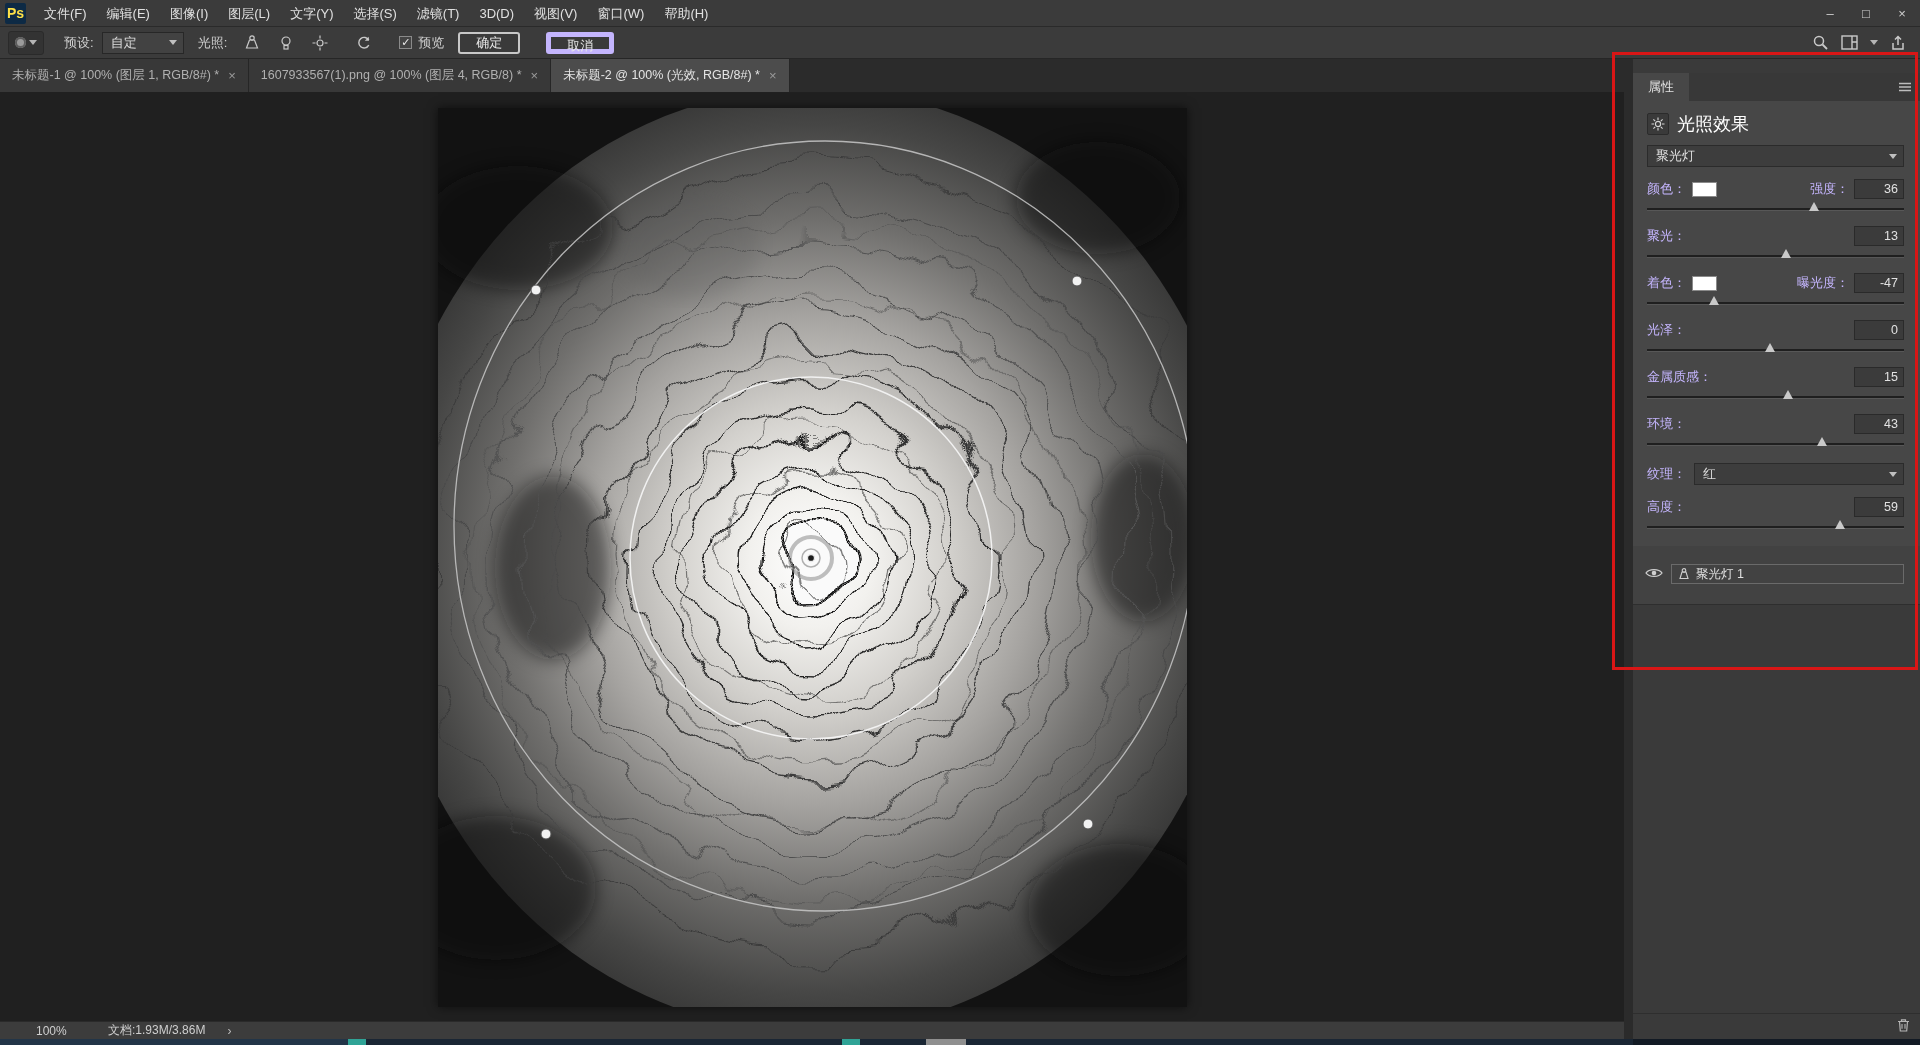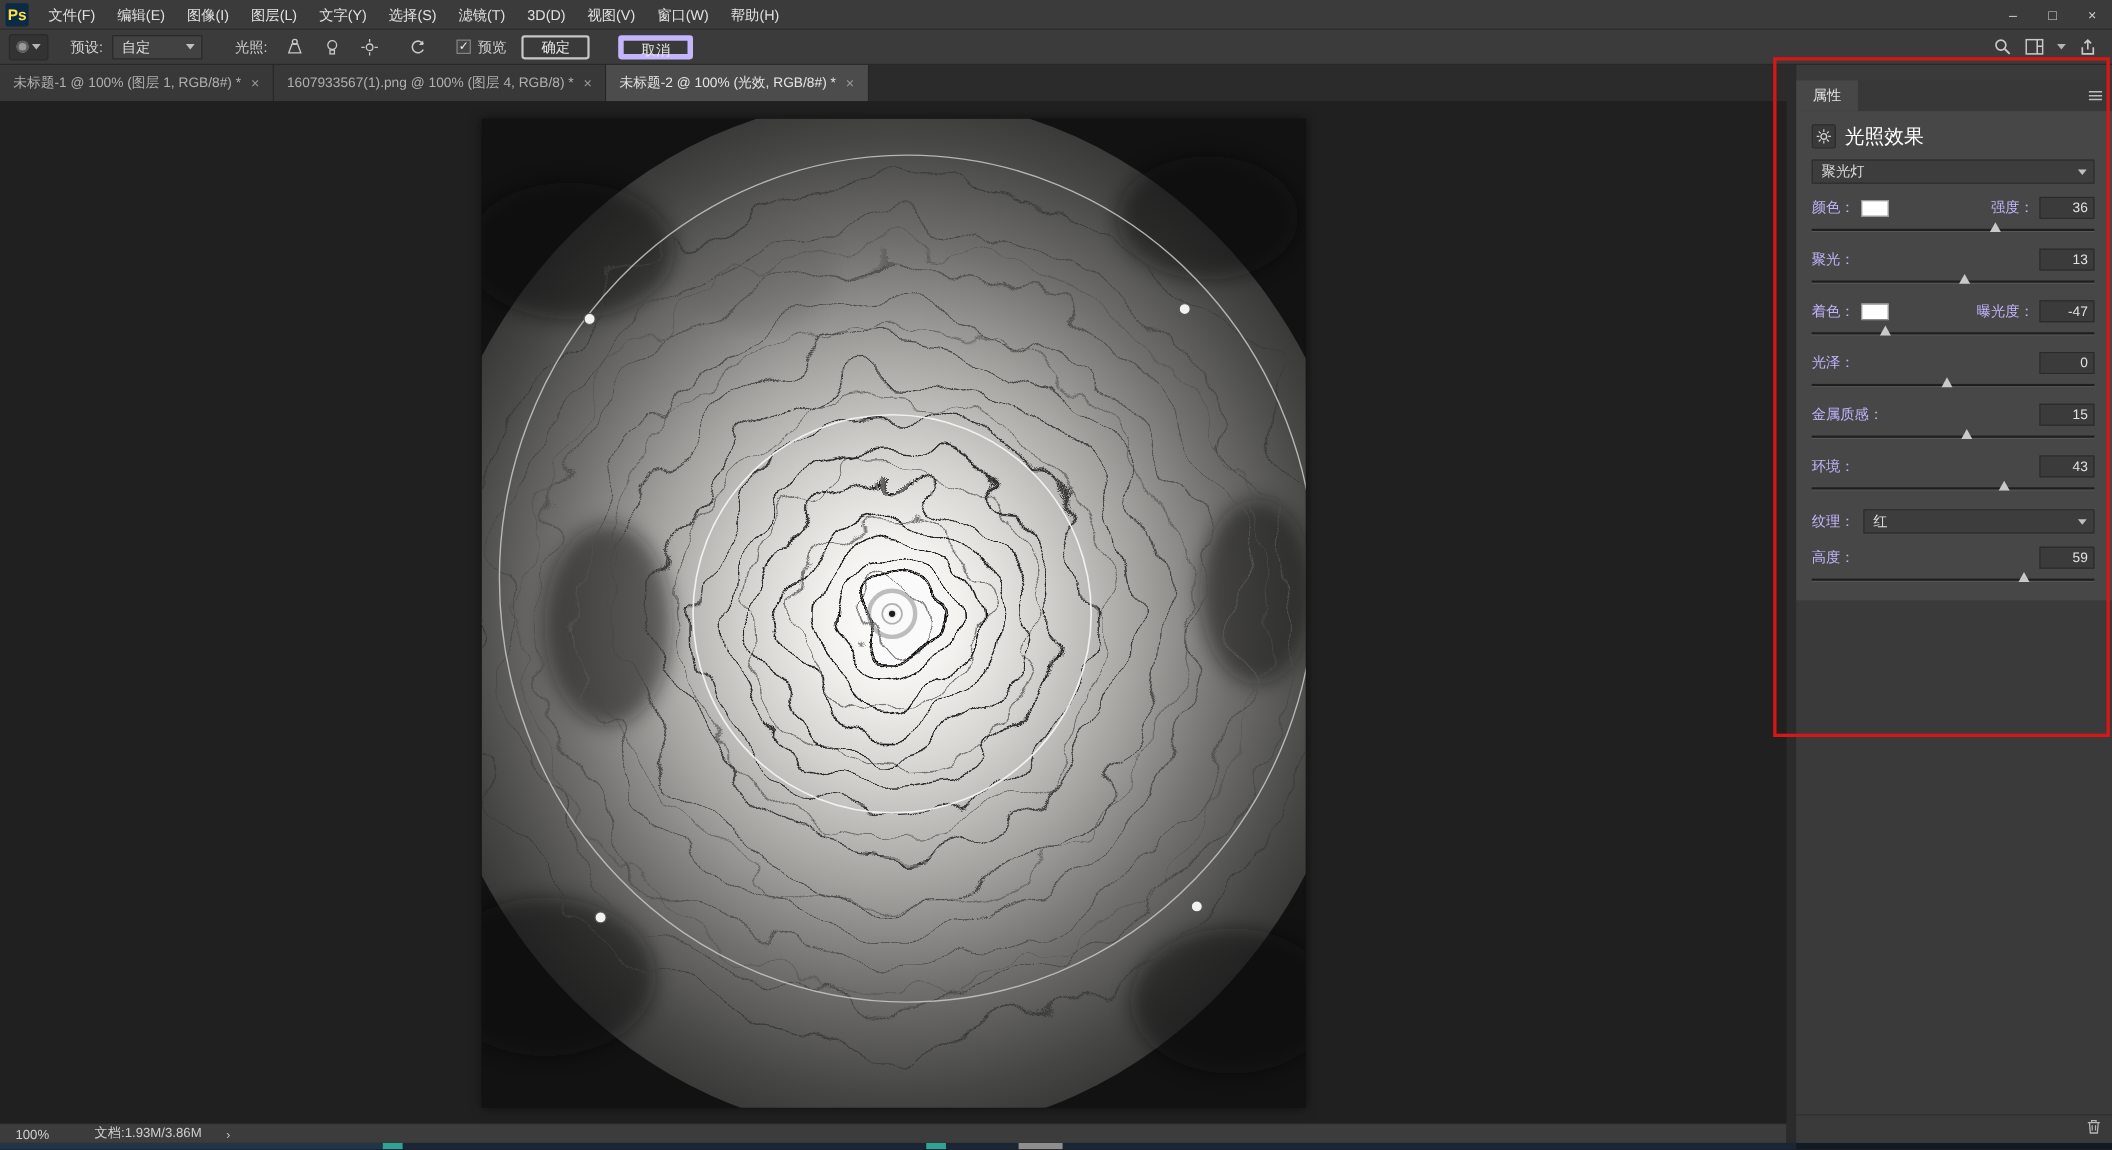--- a/index.html
+++ b/index.html
@@ -16,21 +16,21 @@
   .wincontrols { margin-left:auto; display:flex; align-items:center; gap:0; }
   .wincontrols span { width:36px; text-align:center; color:#cfcfcf; font-size:13px; line-height:27px; }
 
   
   .optionsbar { height:32px; background:#3b3b3b; border-bottom:1px solid #262626; display:flex; align-items:center; flex:0 0 auto; padding-left:8px; }
   .tool-icon-btn { display:flex; align-items:center; gap:3px; background:#333; border:1px solid #2a2a2a; border-radius:3px; height:24px; padding:0 6px; margin-right:14px; }
   .dotglyph { width:11px; height:11px; border-radius:50%; background:#9a9a9a; box-shadow:inset 0 0 0 2px #5c5c5c; }
   .caret-down { width:0; height:0; border-left:4px solid transparent; border-right:4px solid transparent; border-top:5px solid #b5b5b5; }
   .oplabel { color:#cfcfcf; font-size:13px; margin:0 8px 0 6px; }
   .dropdown { display:flex; align-items:center; background:#424242; border:1px solid #272727; height:22px; color:#ddd; font-size:13px; }
-  .preset-dd { width:82px; padding-left:8px; margin-right:24px; }
+  .preset-dd { width:82px; padding-left:8px; margin-right:8px; }
   .dropdown .dd-caret { margin-left:auto; margin-right:6px; width:0; height:0; border-left:4px solid transparent; border-right:4px solid transparent; border-top:5px solid #c0c0c0; }
   .opicon { width:22px; height:22px; display:flex; align-items:center; justify-content:center; margin:0 6px; background:transparent; border:none; }
   .opicon svg { display:block; }
   .opcheck { display:flex; align-items:center; gap:6px; margin:0 14px 0 18px; }
   .checkbox { width:13px; height:13px; background:#444; border:1px solid #8a8a8a; color:#efefef; font-size:11px; line-height:11px; text-align:center; }
   .opbtn { height:22px; padding:0 16px; font-size:13px; color:#e8e8e8; background:#3a3a3a; border-radius:3px; margin-right:26px; }
   .opbtn.primary { border:2px solid #c8c8c8; }
   .opbtn.secondary { border:5px solid #c4b5fd; }
   .opright { margin-left:auto; display:flex; align-items:center; gap:12px; padding-right:14px; }
   .opright .icon { display:flex; align-items:center; }
@@ -44,21 +44,21 @@
   .doctab.active { background:#4c4c4c; }
   .tabtitle { font-size:12.5px; color:#b0b0b0; white-space:nowrap; overflow:hidden; text-overflow:ellipsis; }
   .doctab.active .tabtitle { color:#e4e4e4; }
   .tabclose { color:#9a9a9a; font-size:13px; margin-left:9px; }
 
   .viewport { flex:1 1 auto; background:#202020; overflow:hidden; position:relative; }
   .doc { width:749px; height:899px; margin:16px auto 0 auto; box-shadow:0 0 10px rgba(0,0,0,.6); background:#141414; }
   .doc svg { display:block; }
 
   .statusbar { height:18px; background:#3c3c3c; border-top:1px solid #2a2a2a; display:flex; align-items:center; flex:0 0 auto;
-    color:#cfcfcf; font-size:12px; }
+    color:#cfcfcf; font-size:12px;padding-left:22px; }
   .statusbar .zoom { margin-left:14px; width:46px; }
   .statusbar .docinfo { margin-left:26px; }
   .statusbar .chev { margin-left:22px; color:#bdbdbd; }
 
   .splitter { width:9px; background:#2b2b2b; flex:0 0 auto; }
 
   
   .dock { width:287px; background:#3a3a3a; display:flex; flex-direction:column; padding-top:14px; flex:0 0 auto; min-height:0; }
   .ptabstrip { height:28px; background:#383838; display:flex; align-items:stretch; flex:0 0 auto;gap:28px; }
   .ptab { background:#474747; color:#e2e2e2; font-size:13px; line-height:28px; padding:0 15px; }
@@ -400,20 +400,37 @@
           <span class="plabel">高度：</span>
           <span class="pvalue solo">59</span>
         </div>
         <div class="pslider">
           <div class="track"></div>
             <div class="thumb" style="left: 75%;"></div>
         </div>
       </div>
 
 
+      <div class="lbody">
+        <div class="lightrow">
+          <span>
+            <svg width="18" height="12" viewBox="0 0 18 12">
+              <path d="M1 6 C4 1.5, 14 1.5, 17 6 C14 10.5, 4 10.5, 1 6 Z" fill="none" stroke="#cfcfcf" stroke-width="1.3"></path>
+              <circle cx="9" cy="6" r="2.3" fill="#cfcfcf"></circle>
+            </svg>
+          </span>
+          <span class="lightbox">
+            <svg width="14" height="14" viewBox="0 0 14 14">
+              <circle cx="7" cy="3.4" r="1.8" fill="none" stroke="#cfcfcf" stroke-width="1.1"></circle>
+              <path d="M5 5 L3 11.5 L11 11.5 L9 5 Z" fill="none" stroke="#cfcfcf" stroke-width="1.1"></path>
+            </svg>
+            <span class="lightname">聚光灯 1</span>
+          </span>
+        </div>
+      </div>
 
       <div class="dockfill"></div>
 
       <div class="dockfooter">
         <span>
           <svg width="13" height="14" viewBox="0 0 13 14">
             <path d="M1 3.5 H12 M4.5 3.5 V1.8 H8.5 V3.5" fill="none" stroke="#b5b5b5" stroke-width="1.2"></path>
             <path d="M2.5 3.5 L3.3 13 H9.7 L10.5 3.5" fill="none" stroke="#b5b5b5" stroke-width="1.2"></path>
             <path d="M5 6 V10.8 M8 6 V10.8" stroke="#b5b5b5" stroke-width="1.1"></path>
           </svg>

